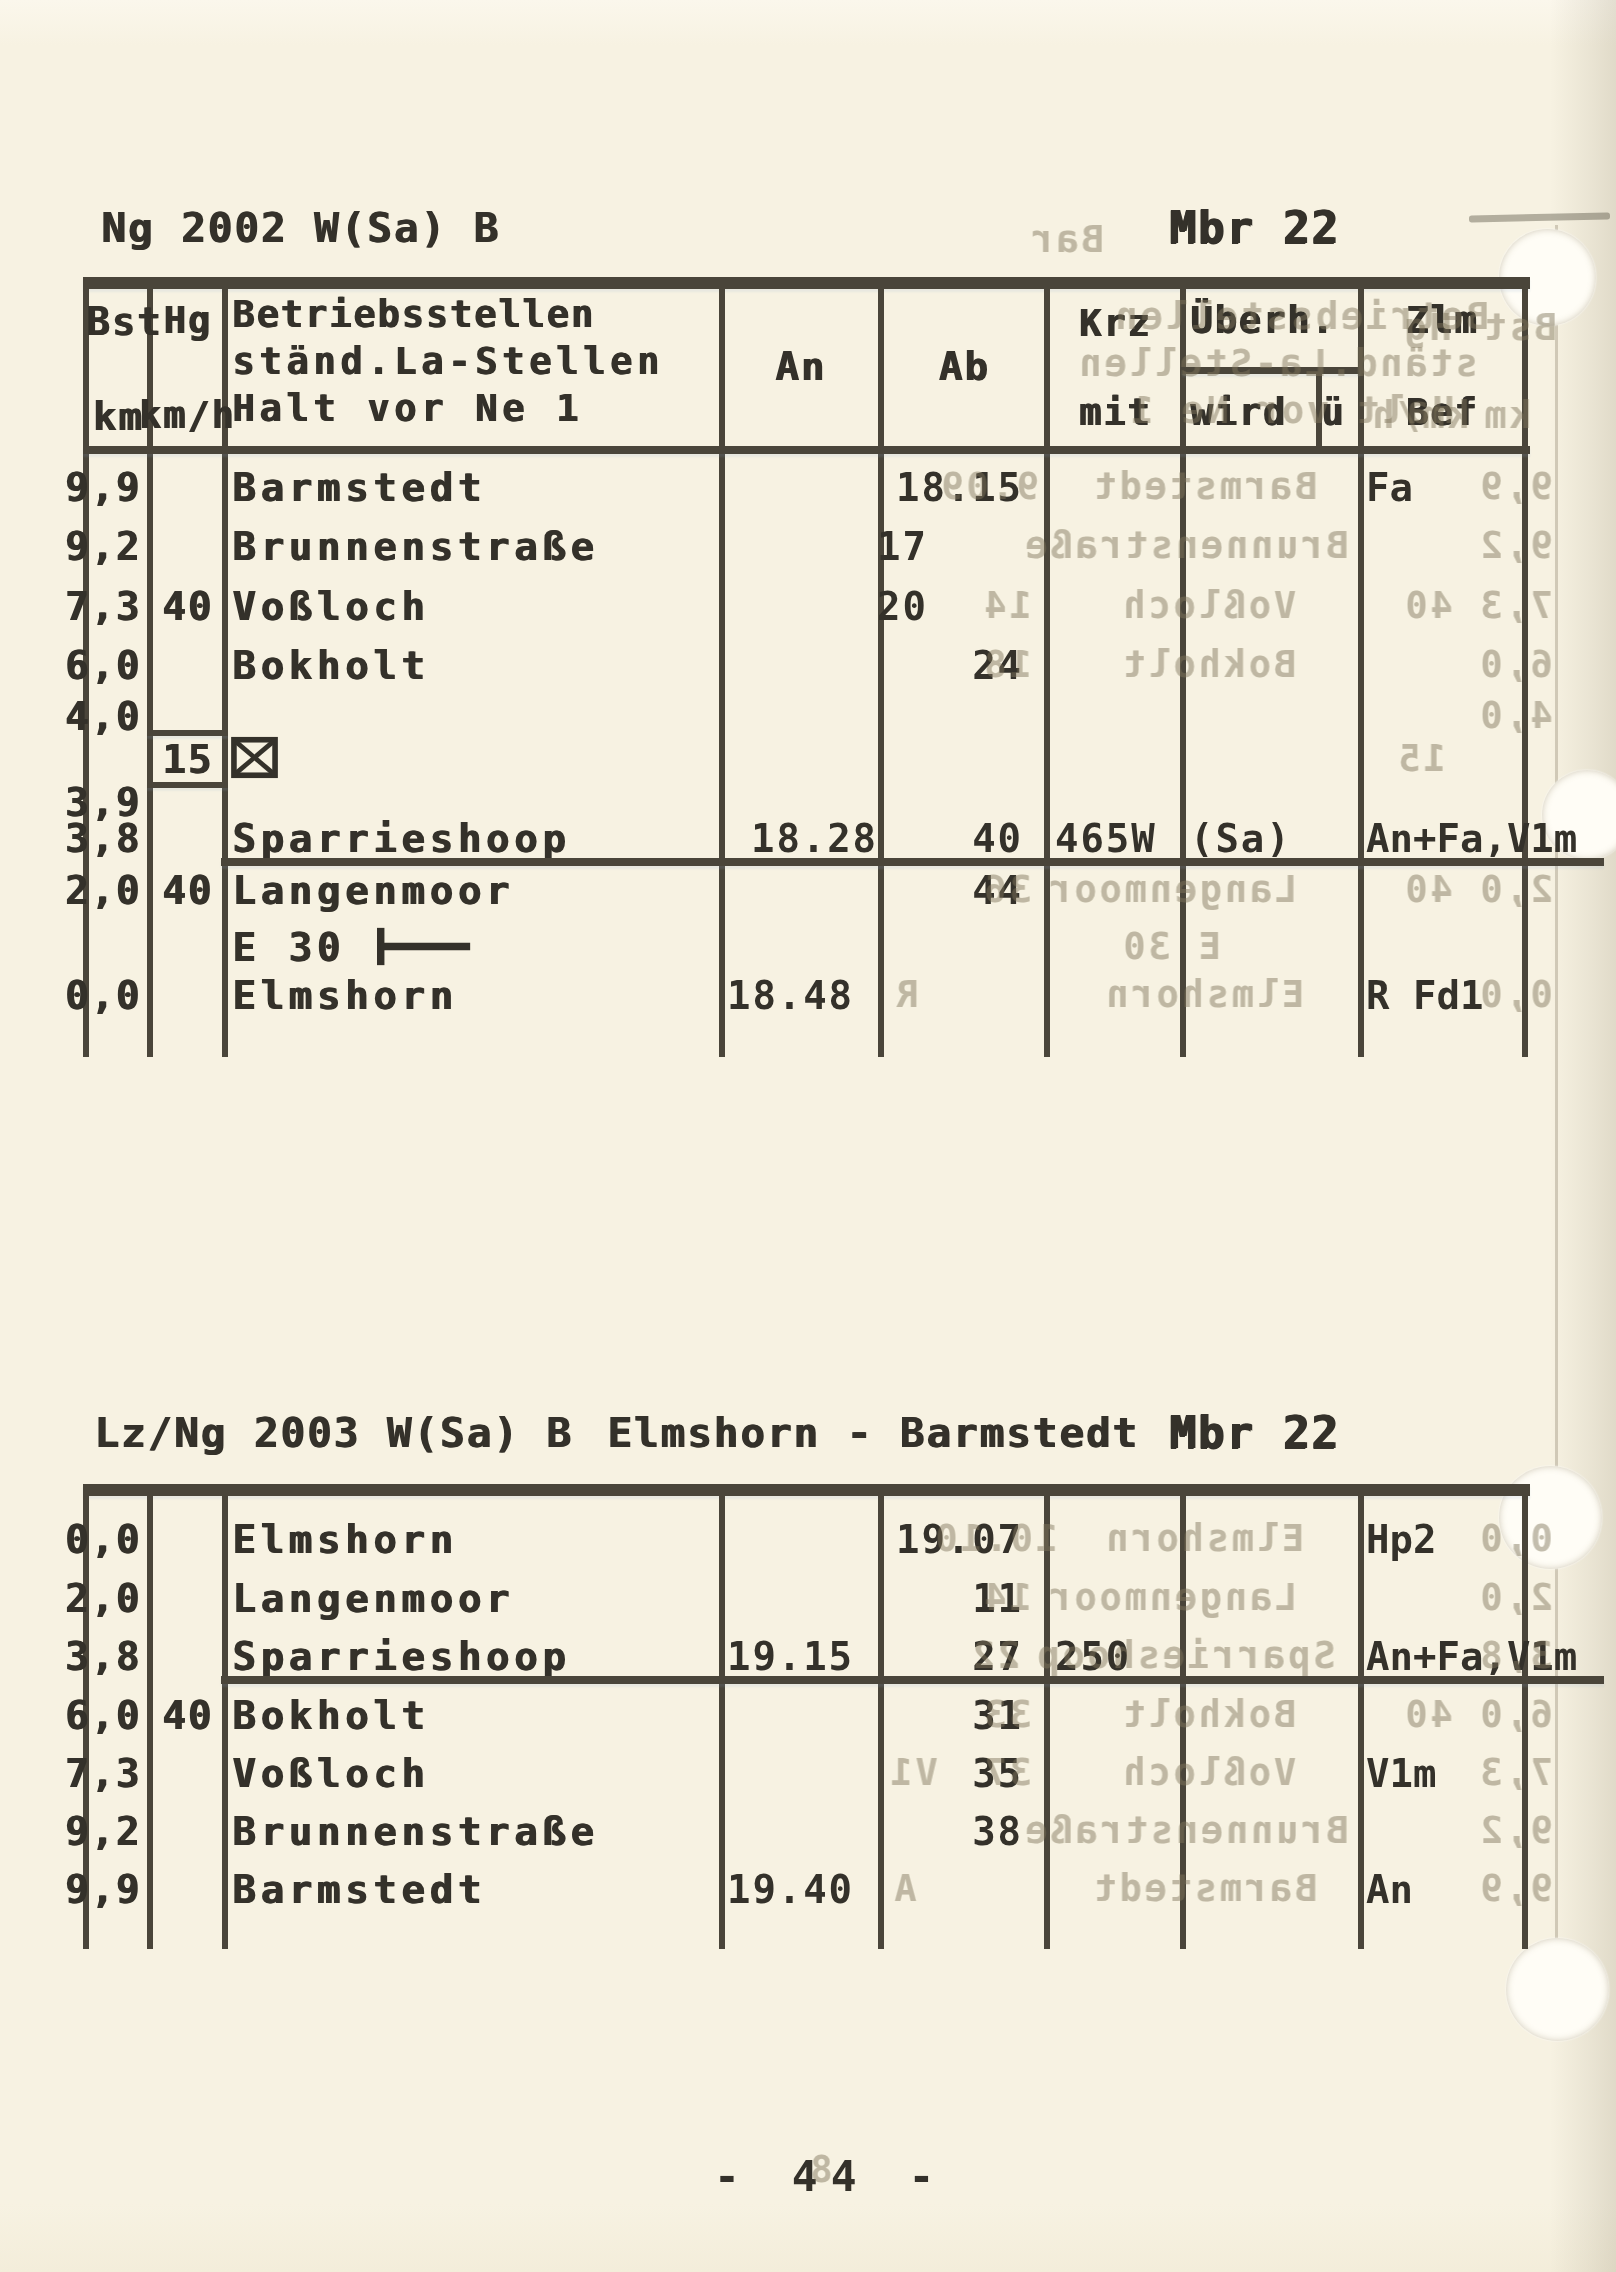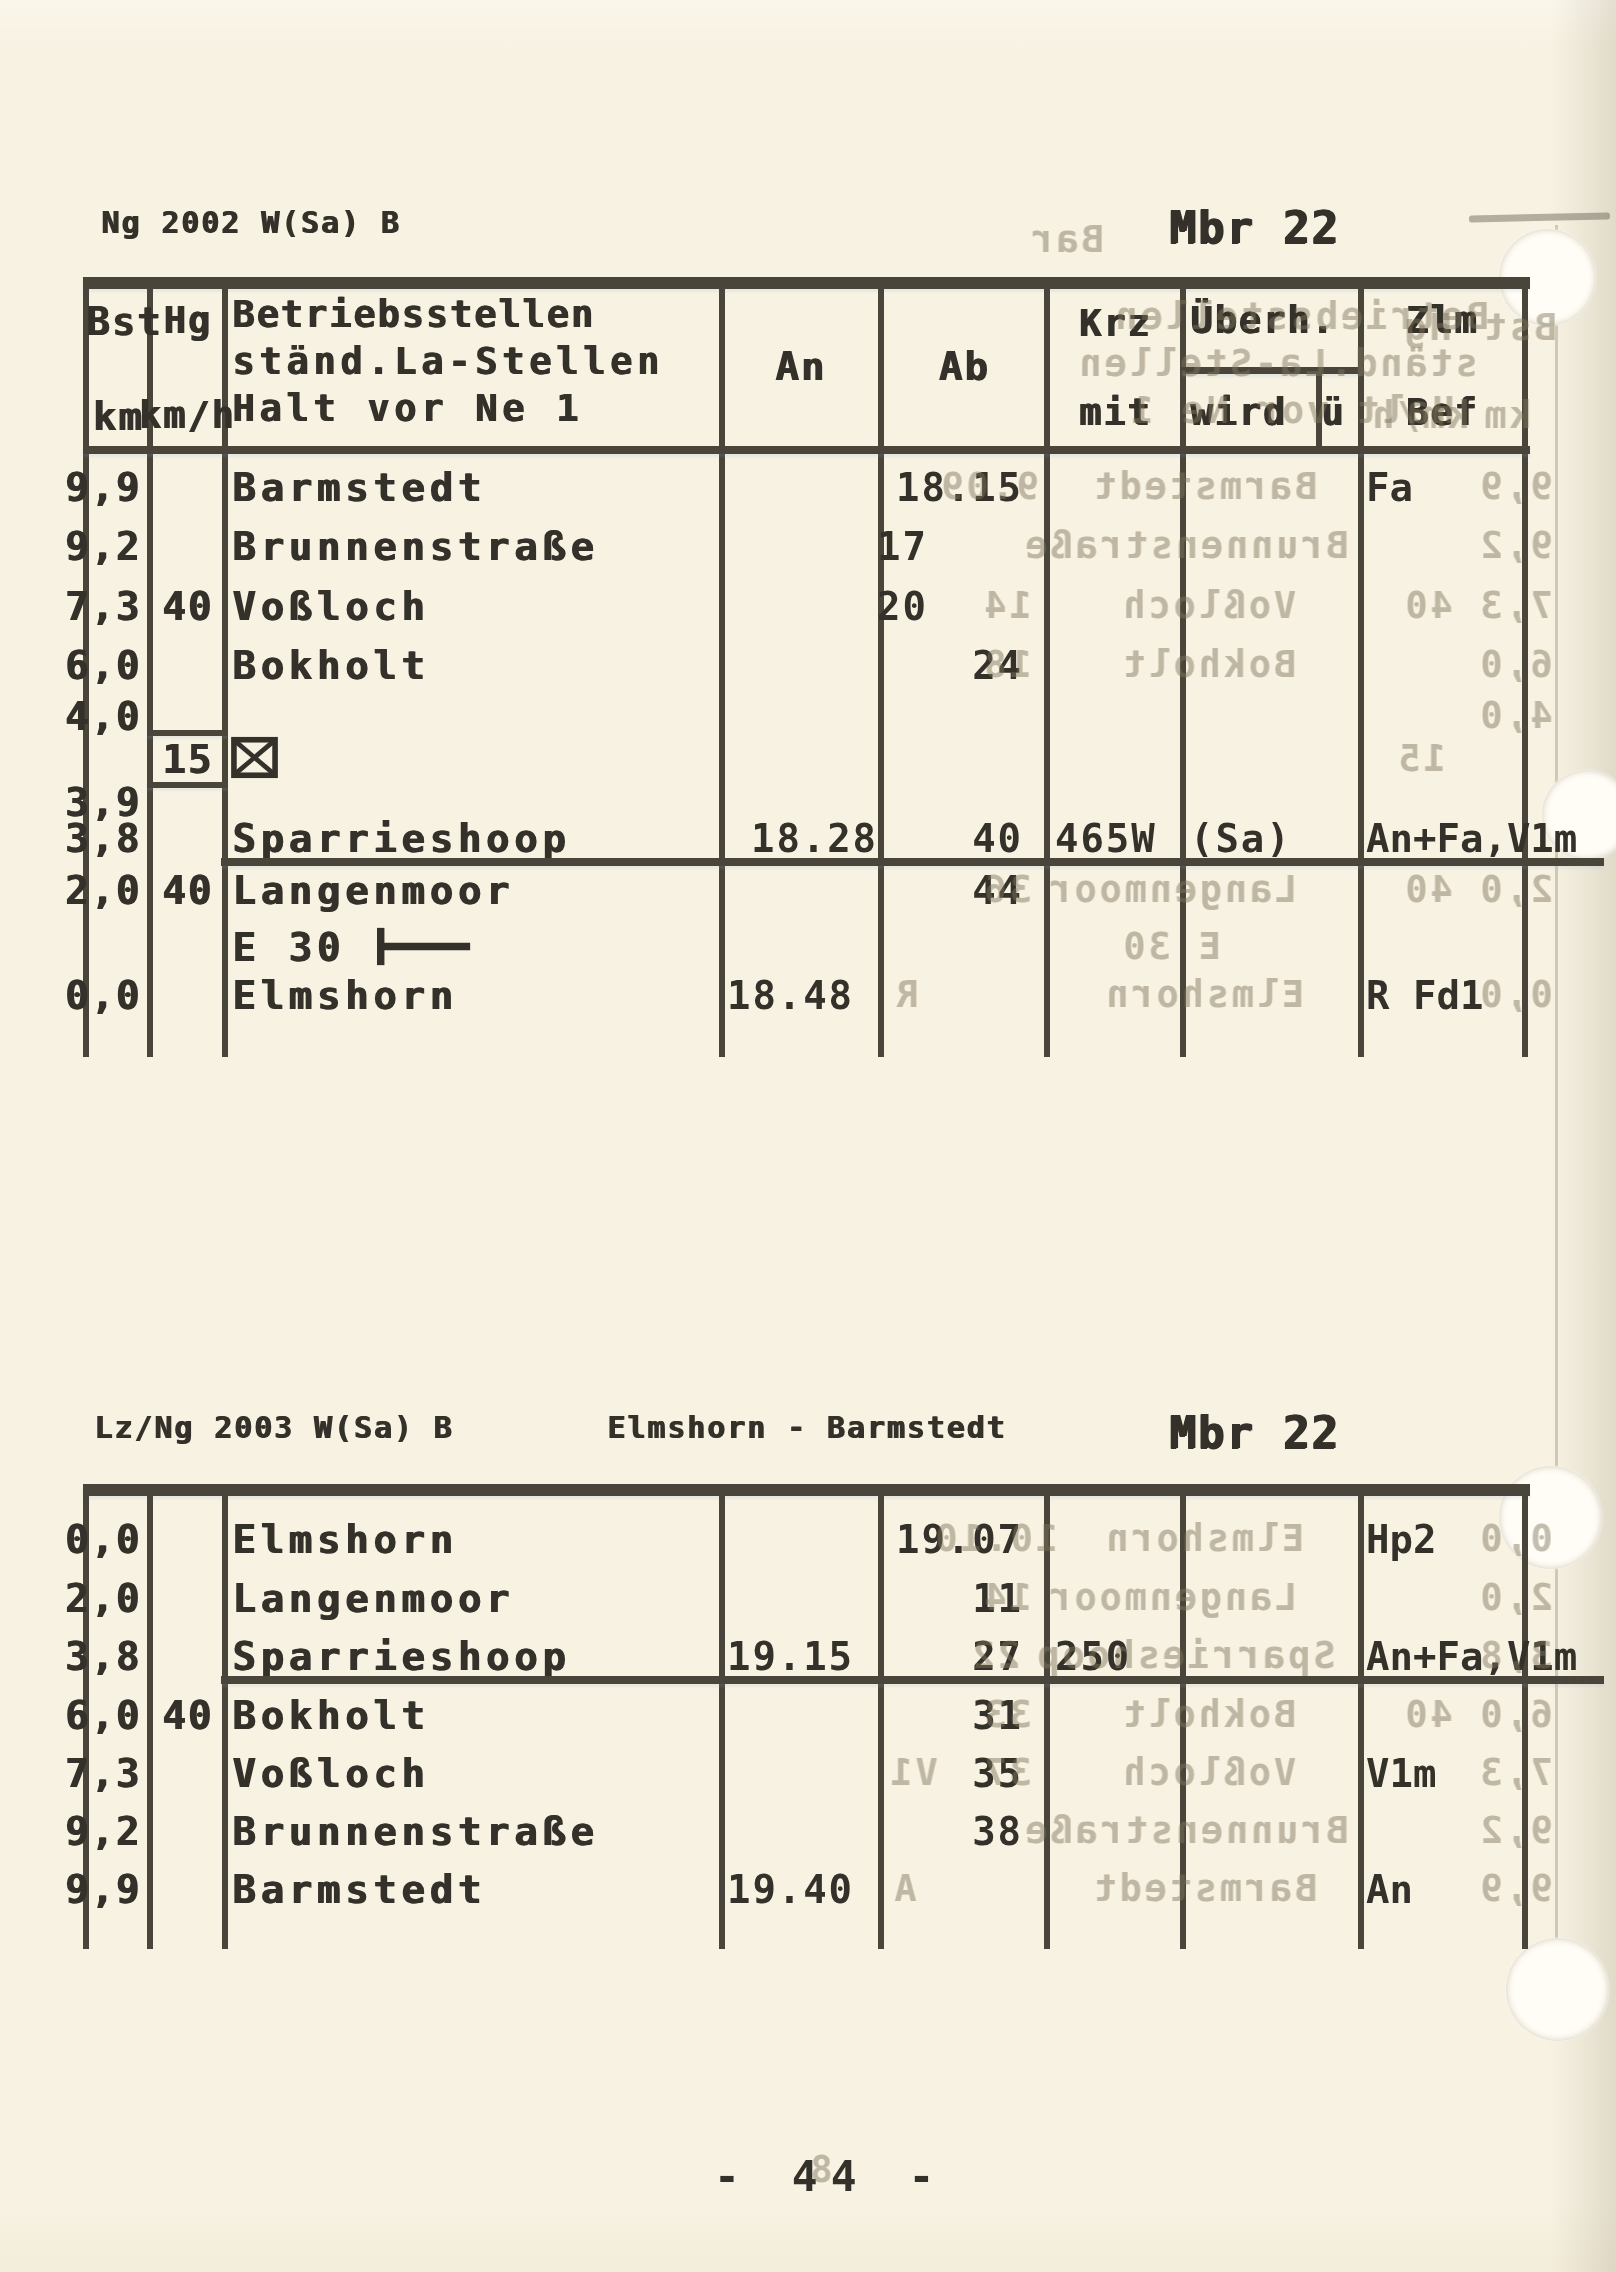--- a/index.html
+++ b/index.html
@@ -8,21 +8,21 @@
       linear-gradient(180deg, #fbf7ec 0%, #f7f2e2 2%, #f7f2e2 97%, #f3edda 100%),
       #f7f2e2;
     font-family:"DejaVu Sans Mono","Liberation Mono",monospace;
     color:#34312a;}
   .shade-right{position:absolute;top:0;right:0;width:66px;height:100%;
     background:linear-gradient(90deg, rgba(0,0,0,0) 0%, rgba(120,110,85,0.10) 60%, rgba(120,110,85,0.18) 100%);}
   .crease{position:absolute;width:2.8px;background:rgba(140,130,105,0.35);}
   .edge-mark{position:absolute;background:rgba(95,90,75,0.45);transform:rotate(-1.2deg);border-radius:2.8px;}
   .t{position:absolute;white-space:pre;font-weight:bold;font-size:39px;line-height:1;letter-spacing:1.9px;}
   .heavy{text-shadow:1.2px 0 0 currentColor;}
-  .title{font-size:30px;}
+  .title{font-size:41px;}
   .book{font-size:44px;text-shadow:1.7px 0 0 currentColor, 0 0.9px 0 currentColor;}
   .hline,.vline{position:absolute;background:#4a453a;}
   .ghost{position:absolute;white-space:pre;font-weight:bold;font-size:37px;line-height:1;
     letter-spacing:2.8px;color:rgba(128,119,92,0.30);transform:scaleX(-1);text-shadow:0.9px 0 0 rgba(128,119,92,0.25);}
   .hole{position:absolute;border-radius:50%;background:#fffdf6;
     box-shadow:inset 0 0 7.5px rgba(150,140,110,0.45), 0 0 1.9px rgba(255,255,255,0.9);}
   .sym{position:absolute;}
 </style>
 </head>
 <body>

